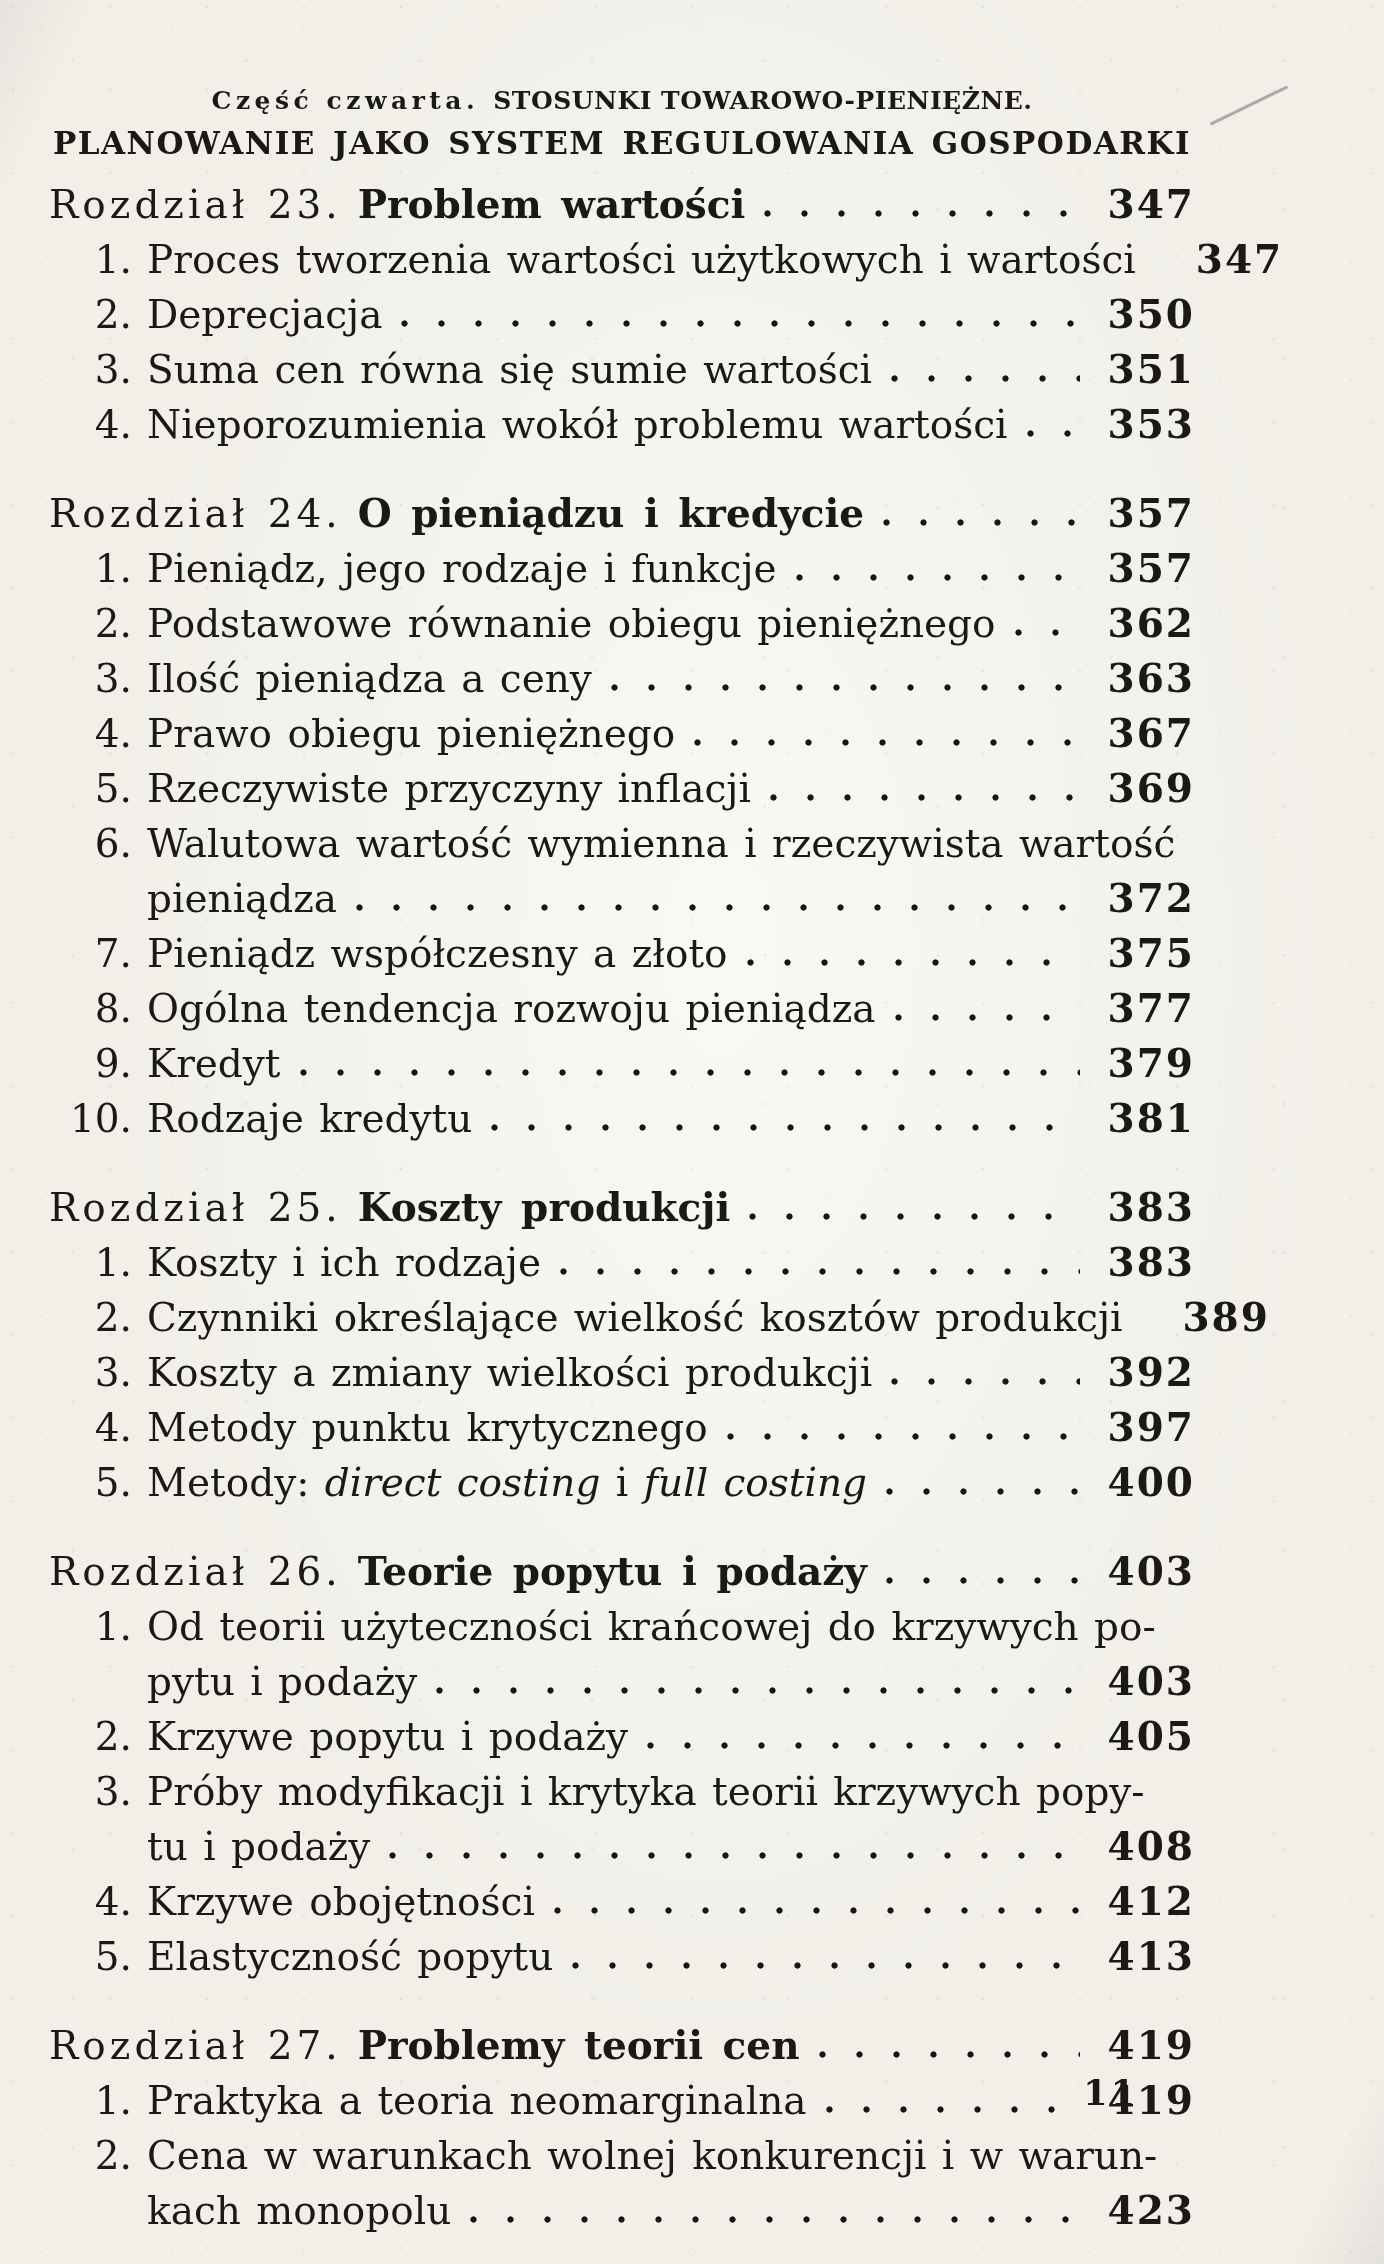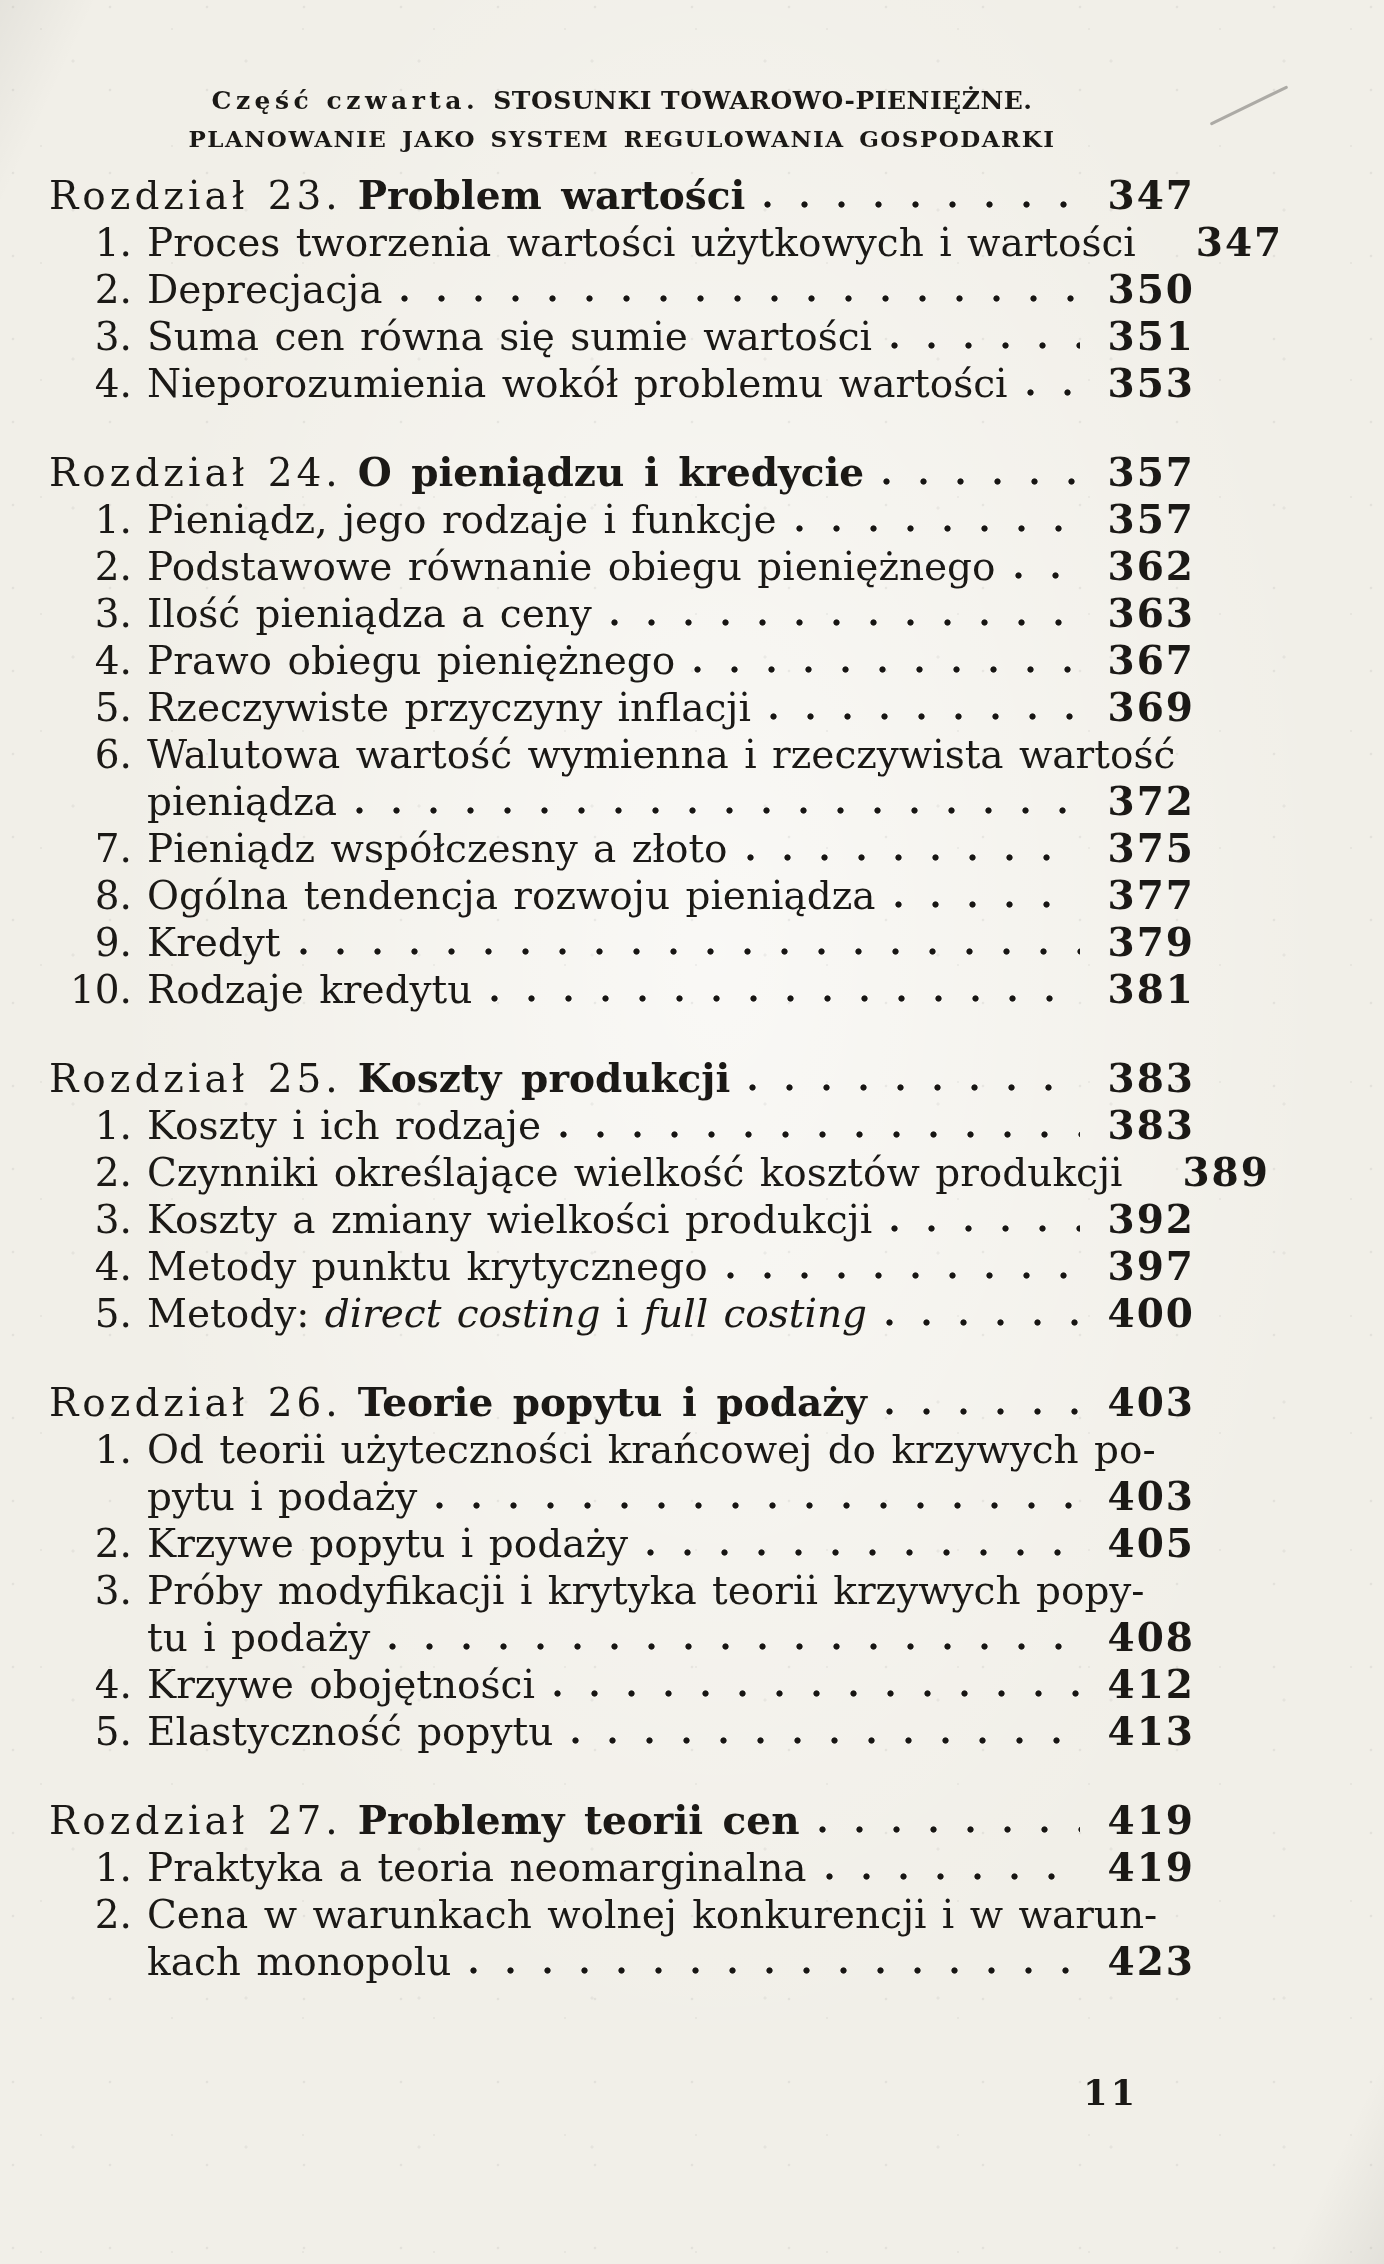--- a/index.html
+++ b/index.html
@@ -15,32 +15,32 @@
       linear-gradient(115deg, rgba(0,0,0,.05) 0%, rgba(0,0,0,0) 4%, rgba(0,0,0,0) 96%, rgba(0,0,0,.06) 100%);
     background-size: 97px 83px, 131px 117px, 173px 149px, 100% 100%, 100% 100%;
     font-family: "DejaVu Serif", "Liberation Serif", serif;
     color: #1b1916;
   }
   .page { width: 100%; height: 100%; padding: 86px 189px 0 49px; position: relative; }
 
   header { text-align: center; font-weight: bold; }
   .h1 { font-size: 25px; letter-spacing: .5px; white-space: nowrap; }
   .part-label { letter-spacing: 4.5px; margin-right: 14px; }
-  .h2 { font-size: 23px; margin-top: 10px; letter-spacing: 1.5px; word-spacing: 5px; }
+  .h2 { font-size: 31px; margin-top: 10px; letter-spacing: 1.5px; word-spacing: 5px; }
 
   .toc { margin-top: 16px; }
   .toc-chapter { margin-top: 42px; }
   .toc-chapter:first-child { margin-top: 20px; }
 
   .toc-row { display: flex; align-items: baseline; line-height: 47px; font-size: 39px; word-spacing: 3px; }
   .chapter-label { letter-spacing: 4px; white-space: pre; }
   .chapter-title { font-weight: bold; margin-left: 16px; word-spacing: 6px; white-space: nowrap; }
 
   .num-cell { width: 98px; flex: none; text-align: right; padding-right: 15px; }
-  .entry-text { white-space: nowrap; }
+  .entry-text { white-space: nowrap; margin-top: 8px; }
   .ital { font-style: italic; }
 
   .leader { flex: 1 1 auto; height: 9px; margin: 0 28px 0 18px; min-width: 14px; }
   .leader.dotted {
     background-image: radial-gradient(circle at 4.5px 4.5px, #171513 2.7px, rgba(0,0,0,0) 3.5px);
     background-size: 37px 9px; background-repeat: repeat-x; background-position: left center;
   }
 
   .page-num { font-weight: bold; flex: none; min-width: 72px; text-align: right; letter-spacing: 2px; }
 

